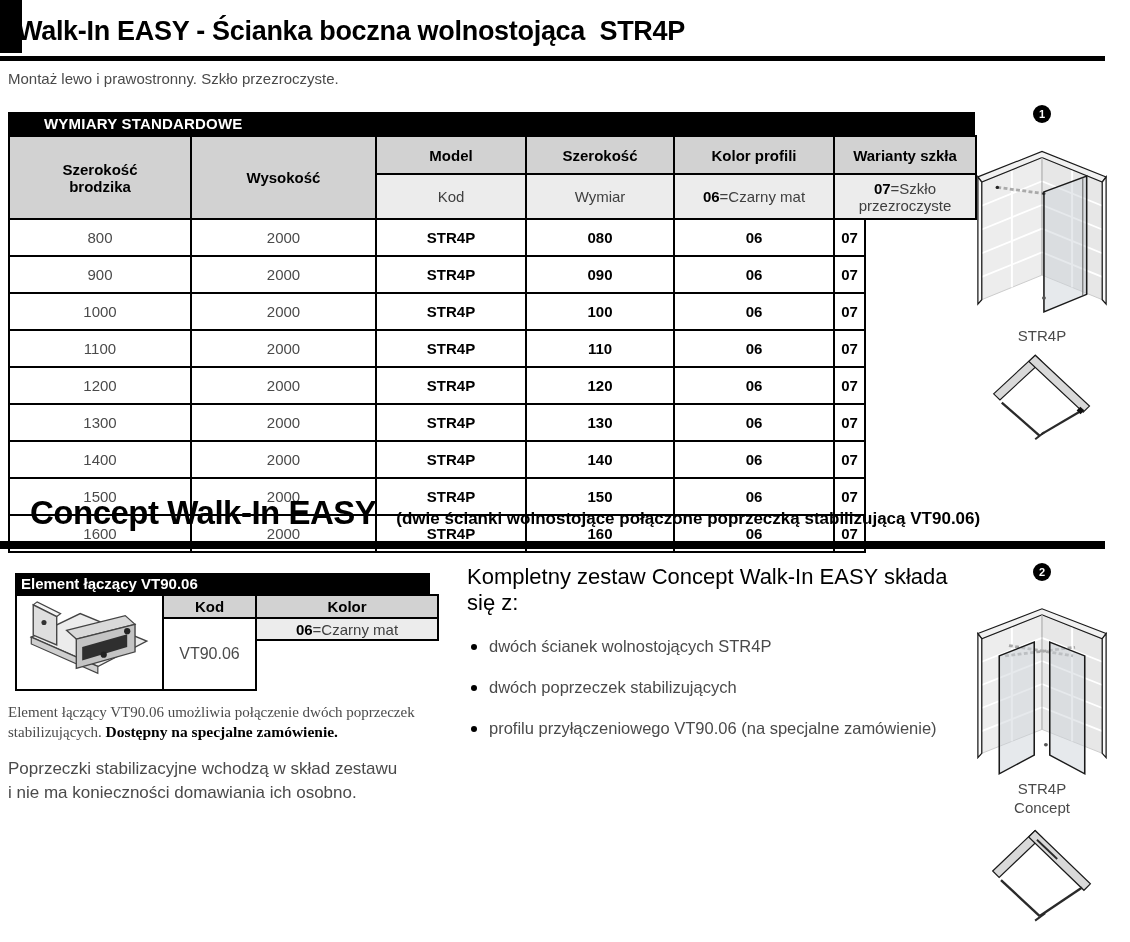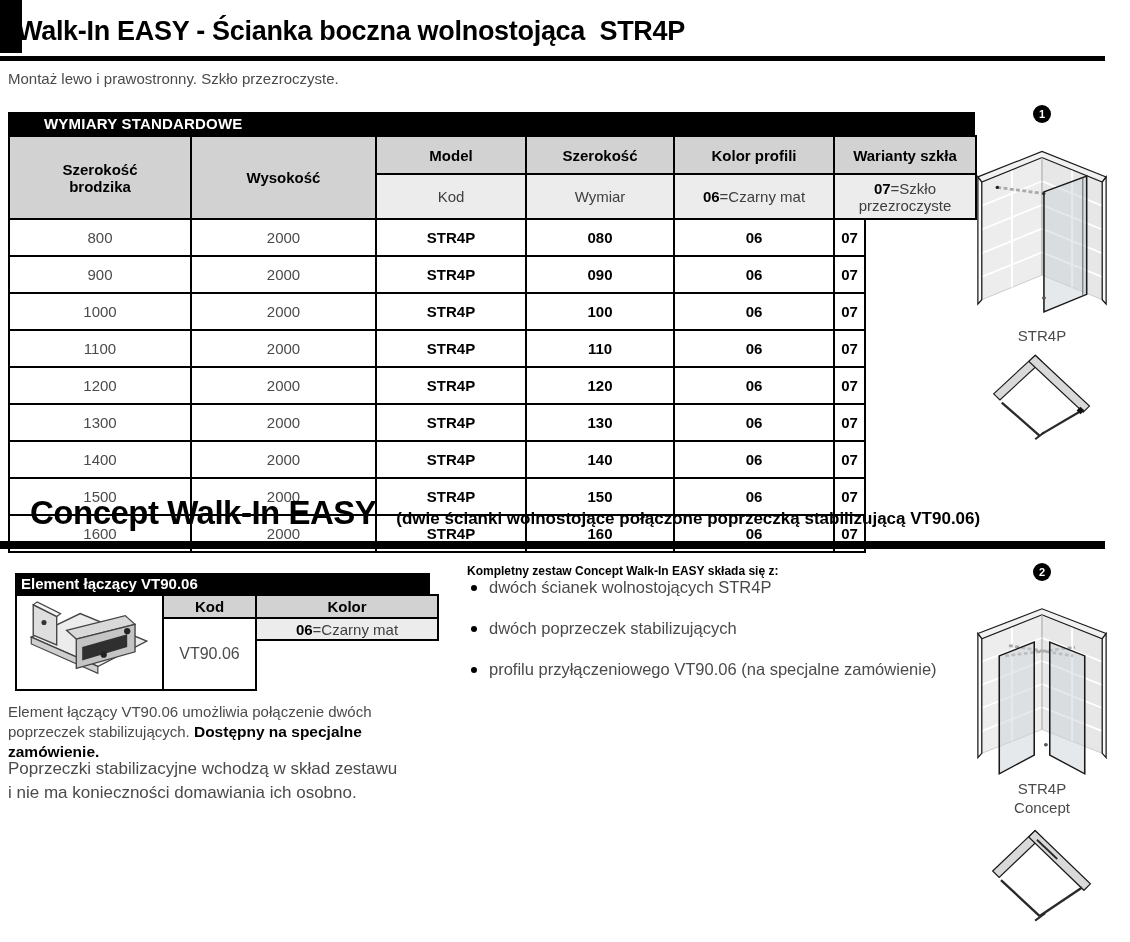--- a/index.html
+++ b/index.html
@@ -55,27 +55,27 @@
   table.conn th, table.conn td {
     border:2px solid #000; text-align:center; vertical-align:middle; font-size:15px; padding:0;
   }
   table.conn th.hd { background:#d2d2d2; font-weight:bold; height:23px; }
   table.conn td.sub { background:#ececec; color:#3f3f3f; height:22px; }
   table.conn td.sub b { color:#000; }
   table.conn td.codeval { color:#4a4a4a; font-size:16px; }
   table.conn td.imgcell { background:#fff; }
   table.conn td.blank { border:none; background:#fff; height:50px; }
 
-  .conn-note { left:8px; top:702px; width:432px; font-size:15px; line-height:20px; color:#4a4a4a; }
+  .conn-note { left:8px; top:702px; width:432px; font-size:15px; line-height:20px; color:#4a4a4a;font-family:Liberation Serif, serif; }
   .conn-note strong { color:#000; font-size:15.5px; }
   .bar-note { left:8px; top:757px; width:440px; font-size:17px; line-height:24px; color:#4a4a4a; }
 
   
   .kit { left:467px; top:564px; width:510px; }
-  .kit-head { font-size:12px; font-weight:bold; }
+  .kit-head { font-size:22px; font-weight:normal; margin-bottom:21px; }
   .kit-item { display:flex; align-items:flex-start; margin-bottom:22px; font-size:16.5px; color:#4a4a4a; }
   .dot { width:6px; height:6px; border-radius:50%; background:#000; margin:7px 12px 0 4px; flex:0 0 auto; }
 
   
   .fig { width:152px; text-align:center; }
   .fig1 { left:966px; top:104px; }
   .fig2 { left:966px; top:562px; }
   .badge {
     display:inline-flex; width:18px; height:18px; border-radius:50%;
     background:#000; color:#fff; font-size:11px; font-weight:bold;

